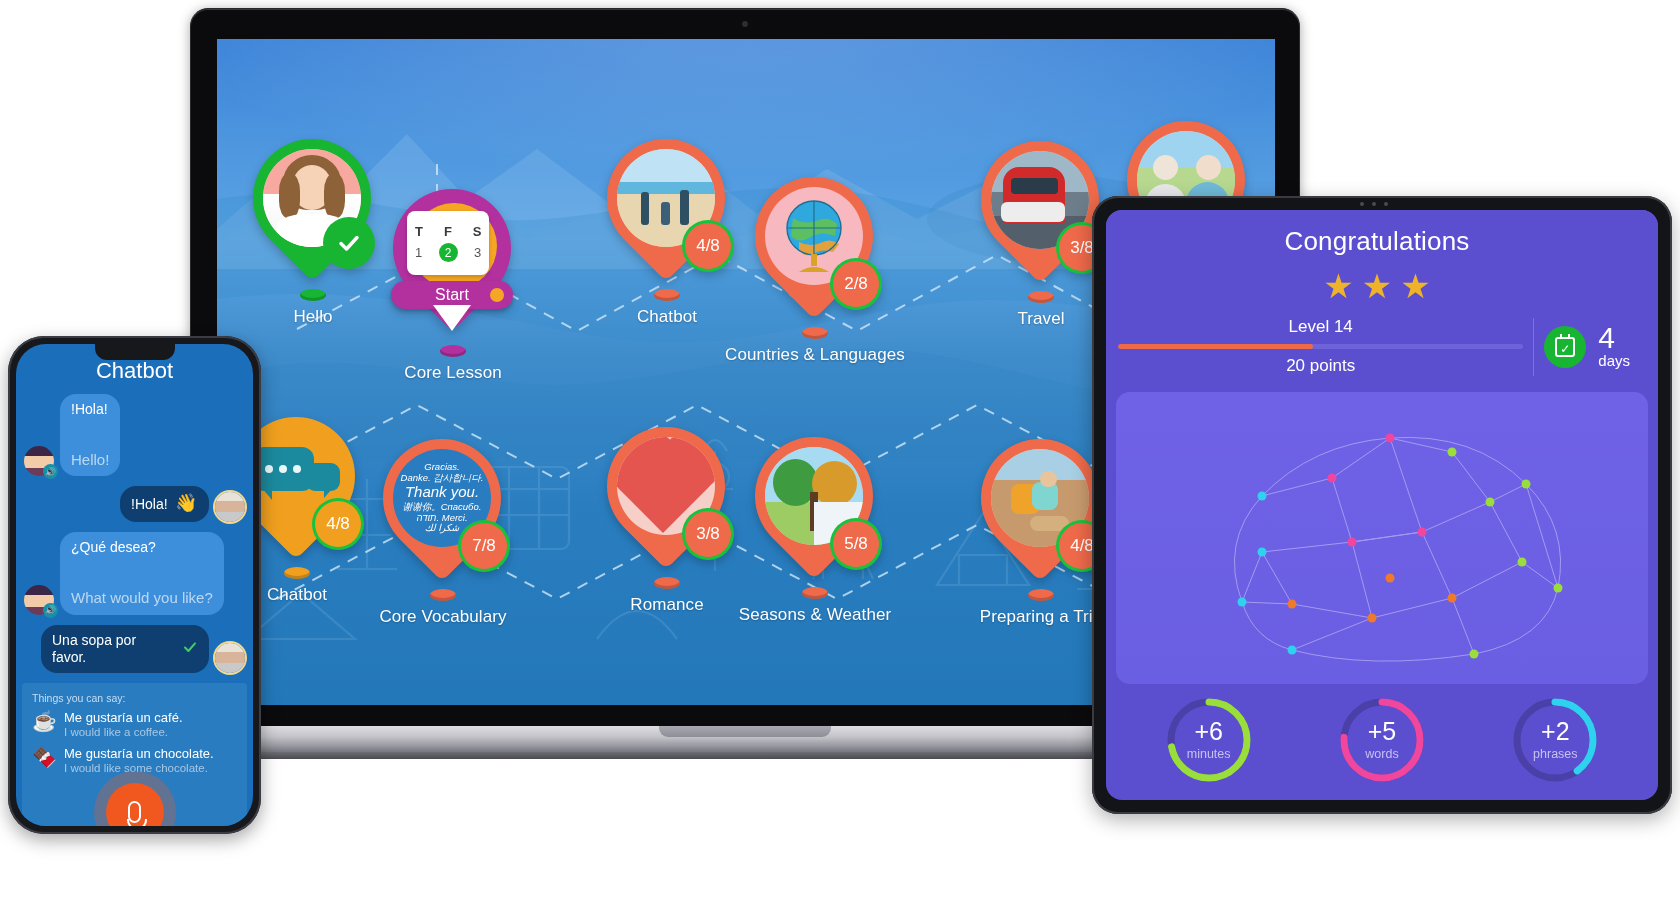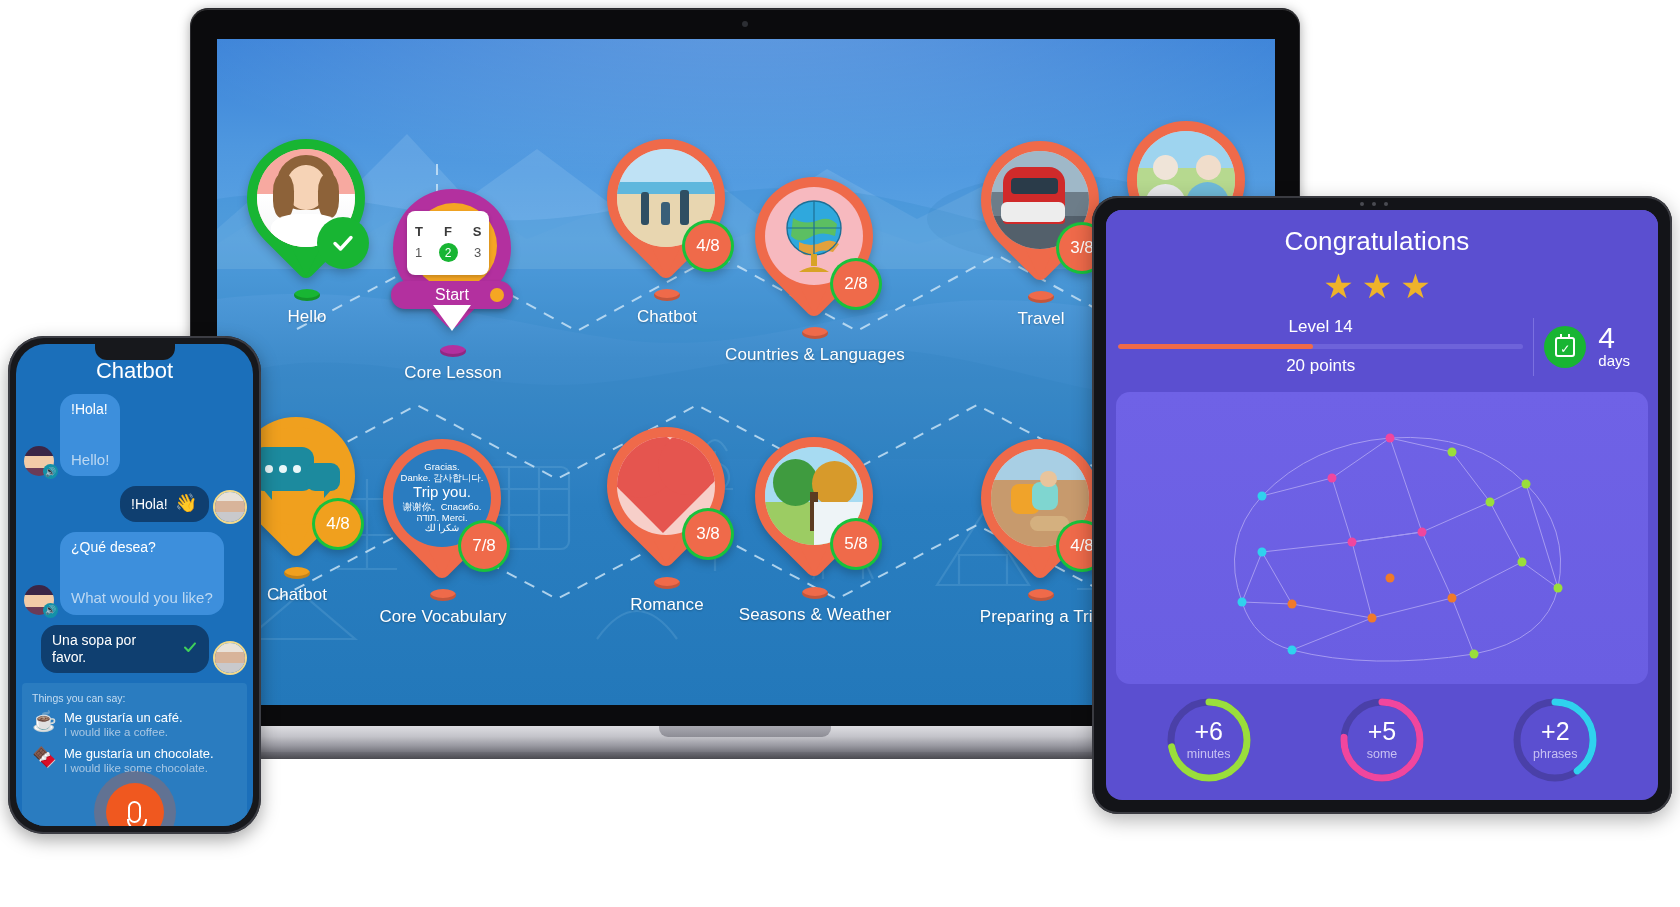--- a/index.html
+++ b/index.html
@@ -206,21 +206,21 @@
   .bub-main:after{content:"";position:absolute;left:10px;bottom:-9px;width:0;height:0;
     border-left:10px solid transparent;border-right:0 solid transparent;border-top:12px solid #1c8a9e;}
   .bub-main .dt{width:8px;height:8px;border-radius:50%;background:#eaf7f9;}
   .bub-side{position:absolute;right:0;top:20px;width:34px;height:28px;border-radius:9px;background:#1c8a9e;}
   .bub-side:after{content:"";position:absolute;right:8px;bottom:-7px;width:0;height:0;
     border-right:8px solid transparent;border-top:9px solid #1c8a9e;}
 
   
   .pin.vocab .pin-inner{background:#2a7cc0;}
   .vocab-text{
-    color:#fff;text-align:center;line-height:1.12;padding:0 4px;font-size:9px;
+    color:#fff;text-align:center;line-height:1.12;padding:0 4px;font-size:9px;font-style:italic;
   }
   .vocab-text .big{font-size:15px;display:block;margin:1px 0;}
   .vocab-text .sm{font-size:9.5px;}
 
   
   .phone{
     position:absolute; left:8px; top:336px; width:253px; height:498px;
     background:#17181c; border-radius:36px;
     box-shadow: 0 6px 18px rgba(0,0,0,.35), inset 0 0 0 2px #3c3d44;
     z-index: 20;
@@ -365,21 +365,21 @@
         <svg class="dash-paths" viewBox="0 0 1058 666" preserveAspectRatio="none">
           <g stroke="#cfe7f8" stroke-width="2" fill="none" stroke-dasharray="11 9" opacity=".8">
             <path d="M80 290 L220 216 L360 292 L500 216 L640 292 L780 216 L920 292 L1040 236"></path>
             <path d="M60 440 L200 366 L340 440 L480 366 L620 440 L760 366 L900 440 L1040 392"></path>
             <path d="M60 560 L200 486 L340 560 L480 486 L620 560 L760 486 L900 560 L1040 510"></path>
             <path d="M220 216 L220 120"></path>
             <path d="M500 216 L500 140"></path>
           </g>
         </svg>
 
-        <div class="pin" style="left:30px; top:100px; --ring:#18b533; --dot:#18b533;">
+        <div class="pin" style="left:36px; top:100px; --ring:#18b533; --dot:#18b533;">
           <div class="pin-shape">
             <div class="pin-body"></div>
             <div class="pin-tip"></div>
             <div class="pin-inner">
               <div class="face-portrait">
                 <div class="fp-hair"></div>
                   <div class="fp-face"></div>
                 <div class="fp-hair2"></div>
                   <div class="fp-hair3"></div>
                   <div class="fp-body"></div>
@@ -515,21 +515,21 @@
         </div>
 
         <div class="pin vocab" style="left:166px; top:400px;">
           <div class="pin-shape">
             <div class="pin-body"></div>
             <div class="pin-tip"></div>
             <div class="pin-inner">
               <div class="vocab-text">
                 <span class="sm">Gracias.</span><br>
                 <span class="sm">Danke. 감사합니다.</span>
-                <span class="big">Trip you.</span>
+                <span class="big">Thank you.</span>
                 <span class="sm">谢谢你。Спасибо.</span><br>
                 <span class="sm">תודה. Merci.</span><br>
                 <span class="sm">شكرا لك</span>
               </div>
             </div>
             <div class="pin-badge">7/8</div>
           </div>
           <div class="pin-dot"></div>
           <div class="pin-label">Core Vocabulary</div>
         </div>
@@ -759,21 +759,21 @@
           <div class="val">+6</div>
           <div class="unit">minutes</div>
         </div>
 
         <div class="ringstat">
           <svg viewBox="0 0 92 92">
             <circle cx="46" cy="46" r="38" fill="none" stroke="#4a40a8" stroke-width="7"></circle>
             <circle class="arc" cx="46" cy="46" r="38" fill="none" stroke-width="7" stroke-linecap="round" transform="rotate(-90 46 46)" stroke="#f0469e" stroke-dasharray="181.45839167134645 238.76104167282426"></circle>
           </svg>
           <div class="val">+5</div>
-          <div class="unit">some</div>
+          <div class="unit">words</div>
         </div>
 
         <div class="ringstat">
           <svg viewBox="0 0 92 92">
             <circle cx="46" cy="46" r="38" fill="none" stroke="#4a40a8" stroke-width="7"></circle>
             <circle class="arc" cx="46" cy="46" r="38" fill="none" stroke-width="7" stroke-linecap="round" transform="rotate(-90 46 46)" stroke="#2fd2ee" stroke-dasharray="95.50441666912971 238.76104167282426"></circle>
           </svg>
           <div class="val">+2</div>
           <div class="unit">phrases</div>
         </div>

